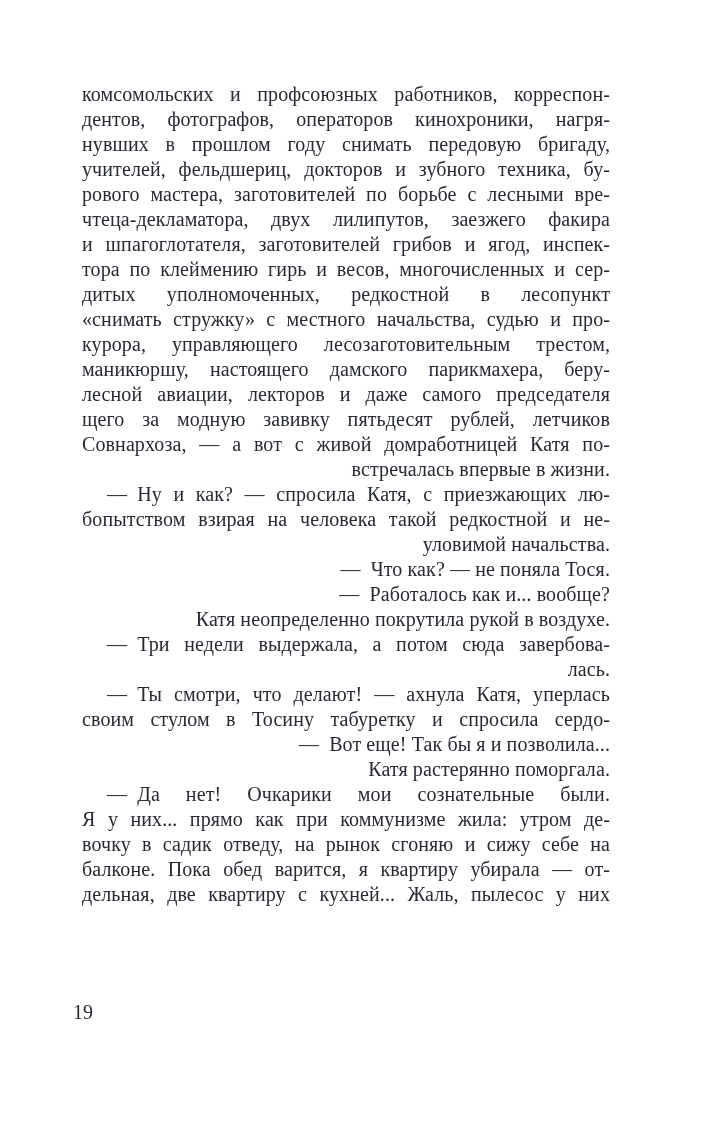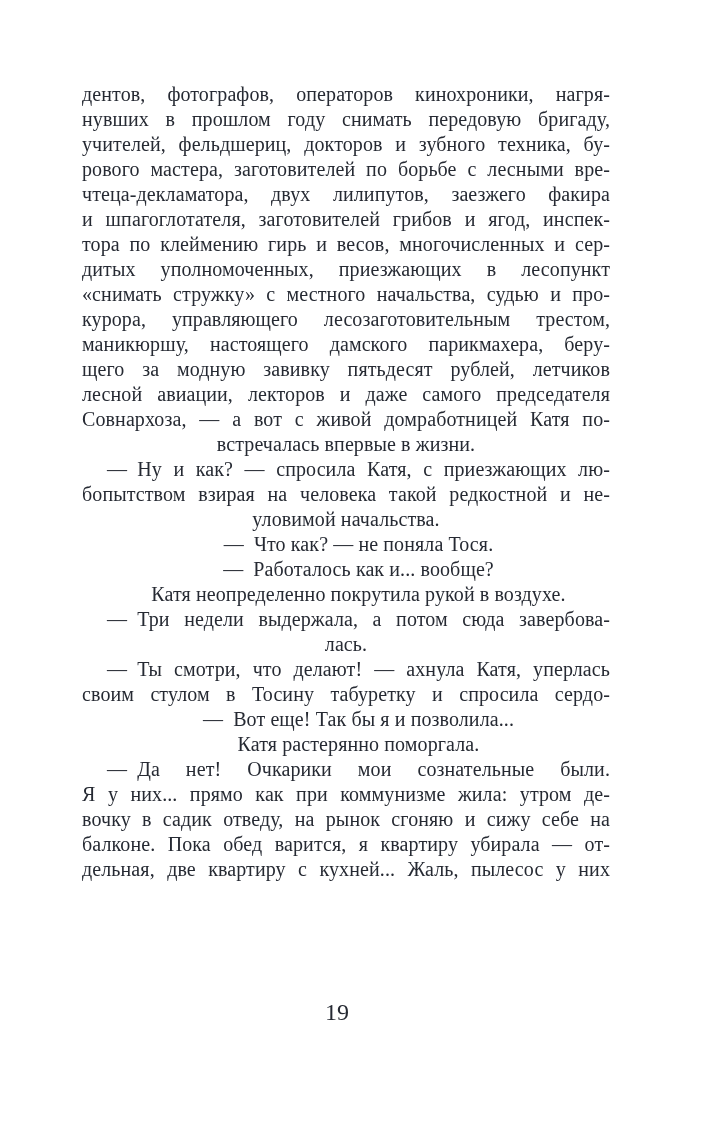--- a/index.html
+++ b/index.html
@@ -26,59 +26,60 @@
   .text-block {
     position: absolute;
     left: 82px;
     top: 82px;
     width: 528px;
     font-size: 20px;
     line-height: 25px;
     letter-spacing: 0.1px;
   }
   .line {
-    text-align: center;
+    text-align: right;
     white-space: normal;
   }
   .line.j {
     text-align: justify;
     text-align-last: justify;
   }
   .line.ind {
     text-indent: 25px;
   }
   .page-number {
     position: absolute;
     left: 82px;
     top: 1000px;
     width: 528px;
-    text-align: center;
-    font-size: 24px;
+    text-align: left;
+    font-size: 20px;
     line-height: 25px;
     transform: translateX(-9px);
   }
 </style>
 </head>
 <body>
 
 <div class="page">
   <div class="text-block">
+      <div class="line j">комсомольских и профсоюзных работников, корреспон-</div>
       <div class="line j">дентов, фотографов, операторов кинохроники, нагря-</div>
       <div class="line j">нувших в прошлом году снимать передовую бригаду,</div>
       <div class="line j">учителей, фельдшериц, докторов и зубного техника, бу-</div>
       <div class="line j">рового мастера, заготовителей по борьбе с лесными вре-</div>
       <div class="line j">чтеца-декламатора, двух лилипутов, заезжего факира</div>
       <div class="line j">и шпагоглотателя, заготовителей грибов и ягод, инспек-</div>
       <div class="line j">тора по клеймению гирь и весов, многочисленных и сер-</div>
-      <div class="line j">дитых уполномоченных, приезжающих в лесопункт</div>
+      <div class="line j">дитых уполномоченных, редкостной в лесопункт</div>
       <div class="line j">«снимать стружку» с местного начальства, судью и про-</div>
       <div class="line j">курора, управляющего лесозаготовительным трестом,</div>
       <div class="line j">маникюршу, настоящего дамского парикмахера, беру-</div>
+      <div class="line j">лесной авиации, лекторов и даже самого председателя</div>
       <div class="line j">щего за модную завивку пятьдесят рублей, летчиков</div>
-      <div class="line j">лесной авиации, лекторов и даже самого председателя</div>
       <div class="line j">Совнархоза, — а вот с живой домработницей Катя по-</div>
       <div class="line">встречалась впервые в жизни.</div>
       <div class="line j ind">— Ну и как? — спросила Катя, с приезжающих лю-</div>
       <div class="line j">бопытством взирая на человека такой редкостной и не-</div>
       <div class="line">уловимой начальства.</div>
       <div class="line ind">— Что как? — не поняла Тося.</div>
       <div class="line ind">— Работалось как и... вообще?</div>
       <div class="line ind">Катя неопределенно покрутила рукой в воздухе.</div>
       <div class="line j ind">— Три недели выдержала, а потом сюда завербова-</div>
       <div class="line">лась.</div>

